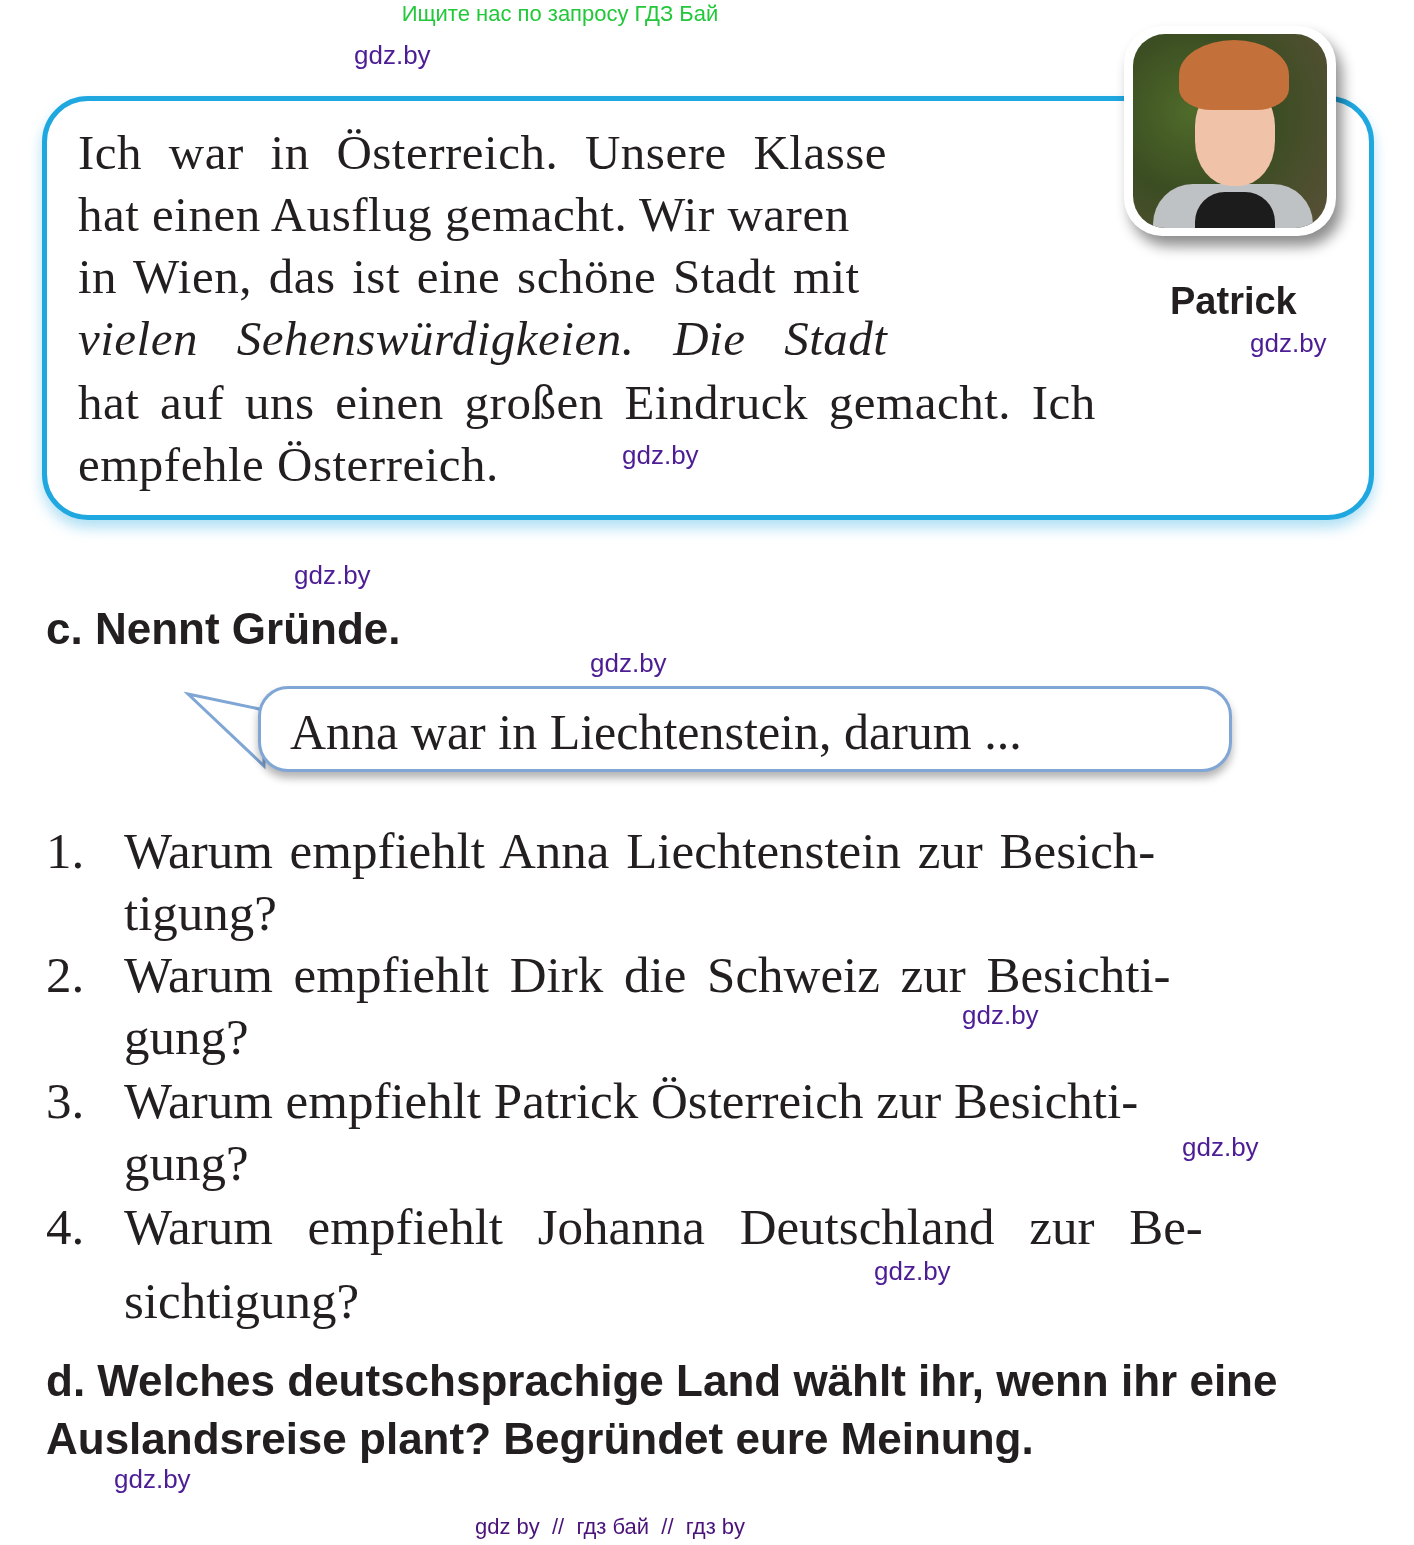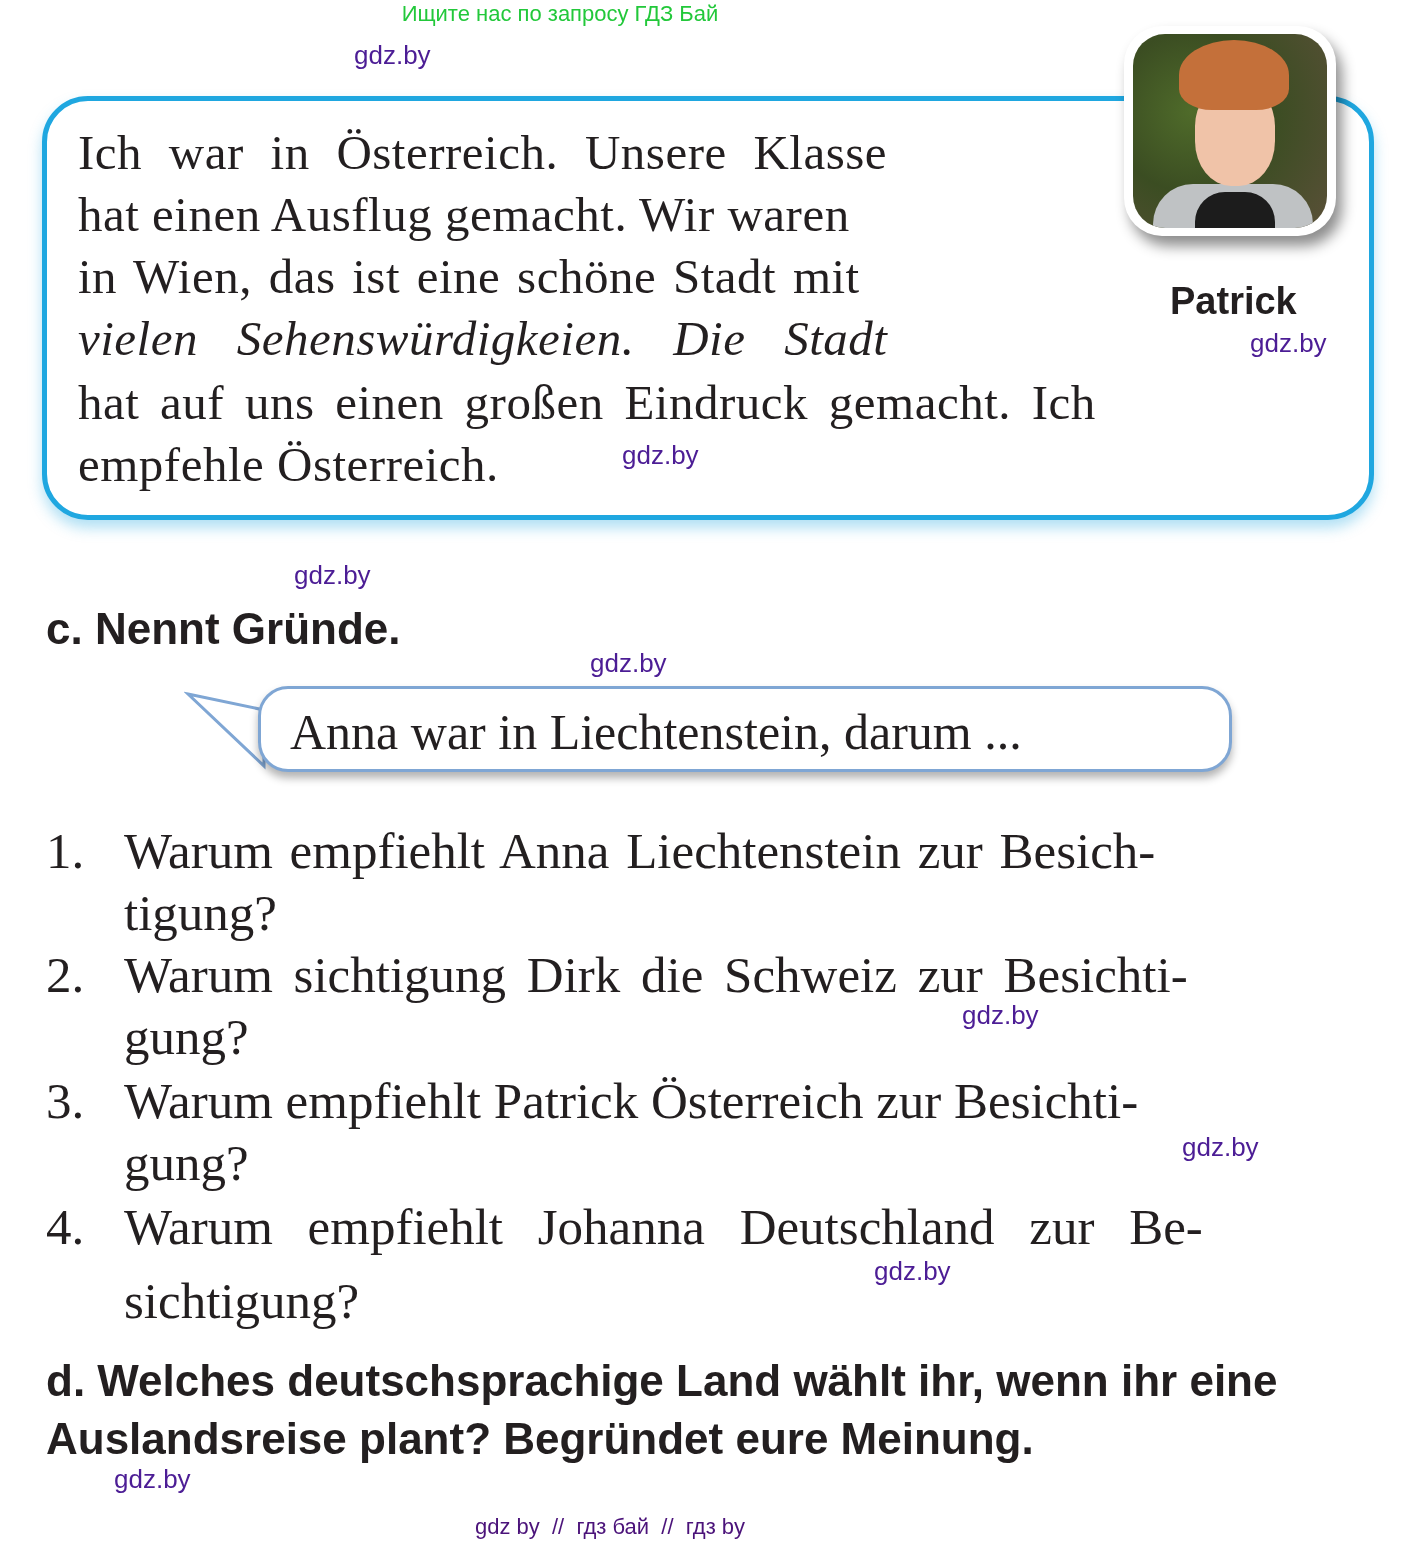--- a/index.html
+++ b/index.html
@@ -65,21 +65,21 @@
   <polygon points="4,4 80,20 80,76" fill="#ffffff" stroke="#7fa6d4" stroke-width="3"></polygon>
 </svg>
 <div class="abs bubble"></div>
 <div class="abs bubble-text serif">Anna war in Liechtenstein, darum ...</div>
 
 <div class="abs qline qnum serif" style="top:820px;">1.</div>
 <div class="abs qline qtext serif" style="top:820px;word-spacing:4px;">Warum empfiehlt Anna Liechtenstein zur Besich-</div>
 <div class="abs qline qtext serif" style="top:882px;">tigung?</div>
 
 <div class="abs qline qnum serif" style="top:944px;">2.</div>
-<div class="abs qline qtext serif" style="top:944px;word-spacing:8px;">Warum sichtigung Dirk die Schweiz zur Besichti-</div>
+<div class="abs qline qtext serif" style="top:944px;word-spacing:8px;">Warum empfiehlt Dirk die Schweiz zur Besichti-</div>
 <div class="abs qline qtext serif" style="top:1006px;">gung?</div>
 <div class="abs wm" style="left:962px;top:1000px;">gdz.by</div>
 
 <div class="abs qline qnum serif" style="top:1070px;">3.</div>
 <div class="abs qline qtext serif" style="top:1070px;">Warum empfiehlt Patrick Österreich zur Besichti-</div>
 <div class="abs qline qtext serif" style="top:1132px;">gung?</div>
 <div class="abs wm" style="left:1182px;top:1132px;">gdz.by</div>
 
 <div class="abs qline qnum serif" style="top:1196px;">4.</div>
 <div class="abs qline qtext serif" style="top:1196px;word-spacing:22px;">Warum empfiehlt Johanna Deutschland zur Be-</div>

